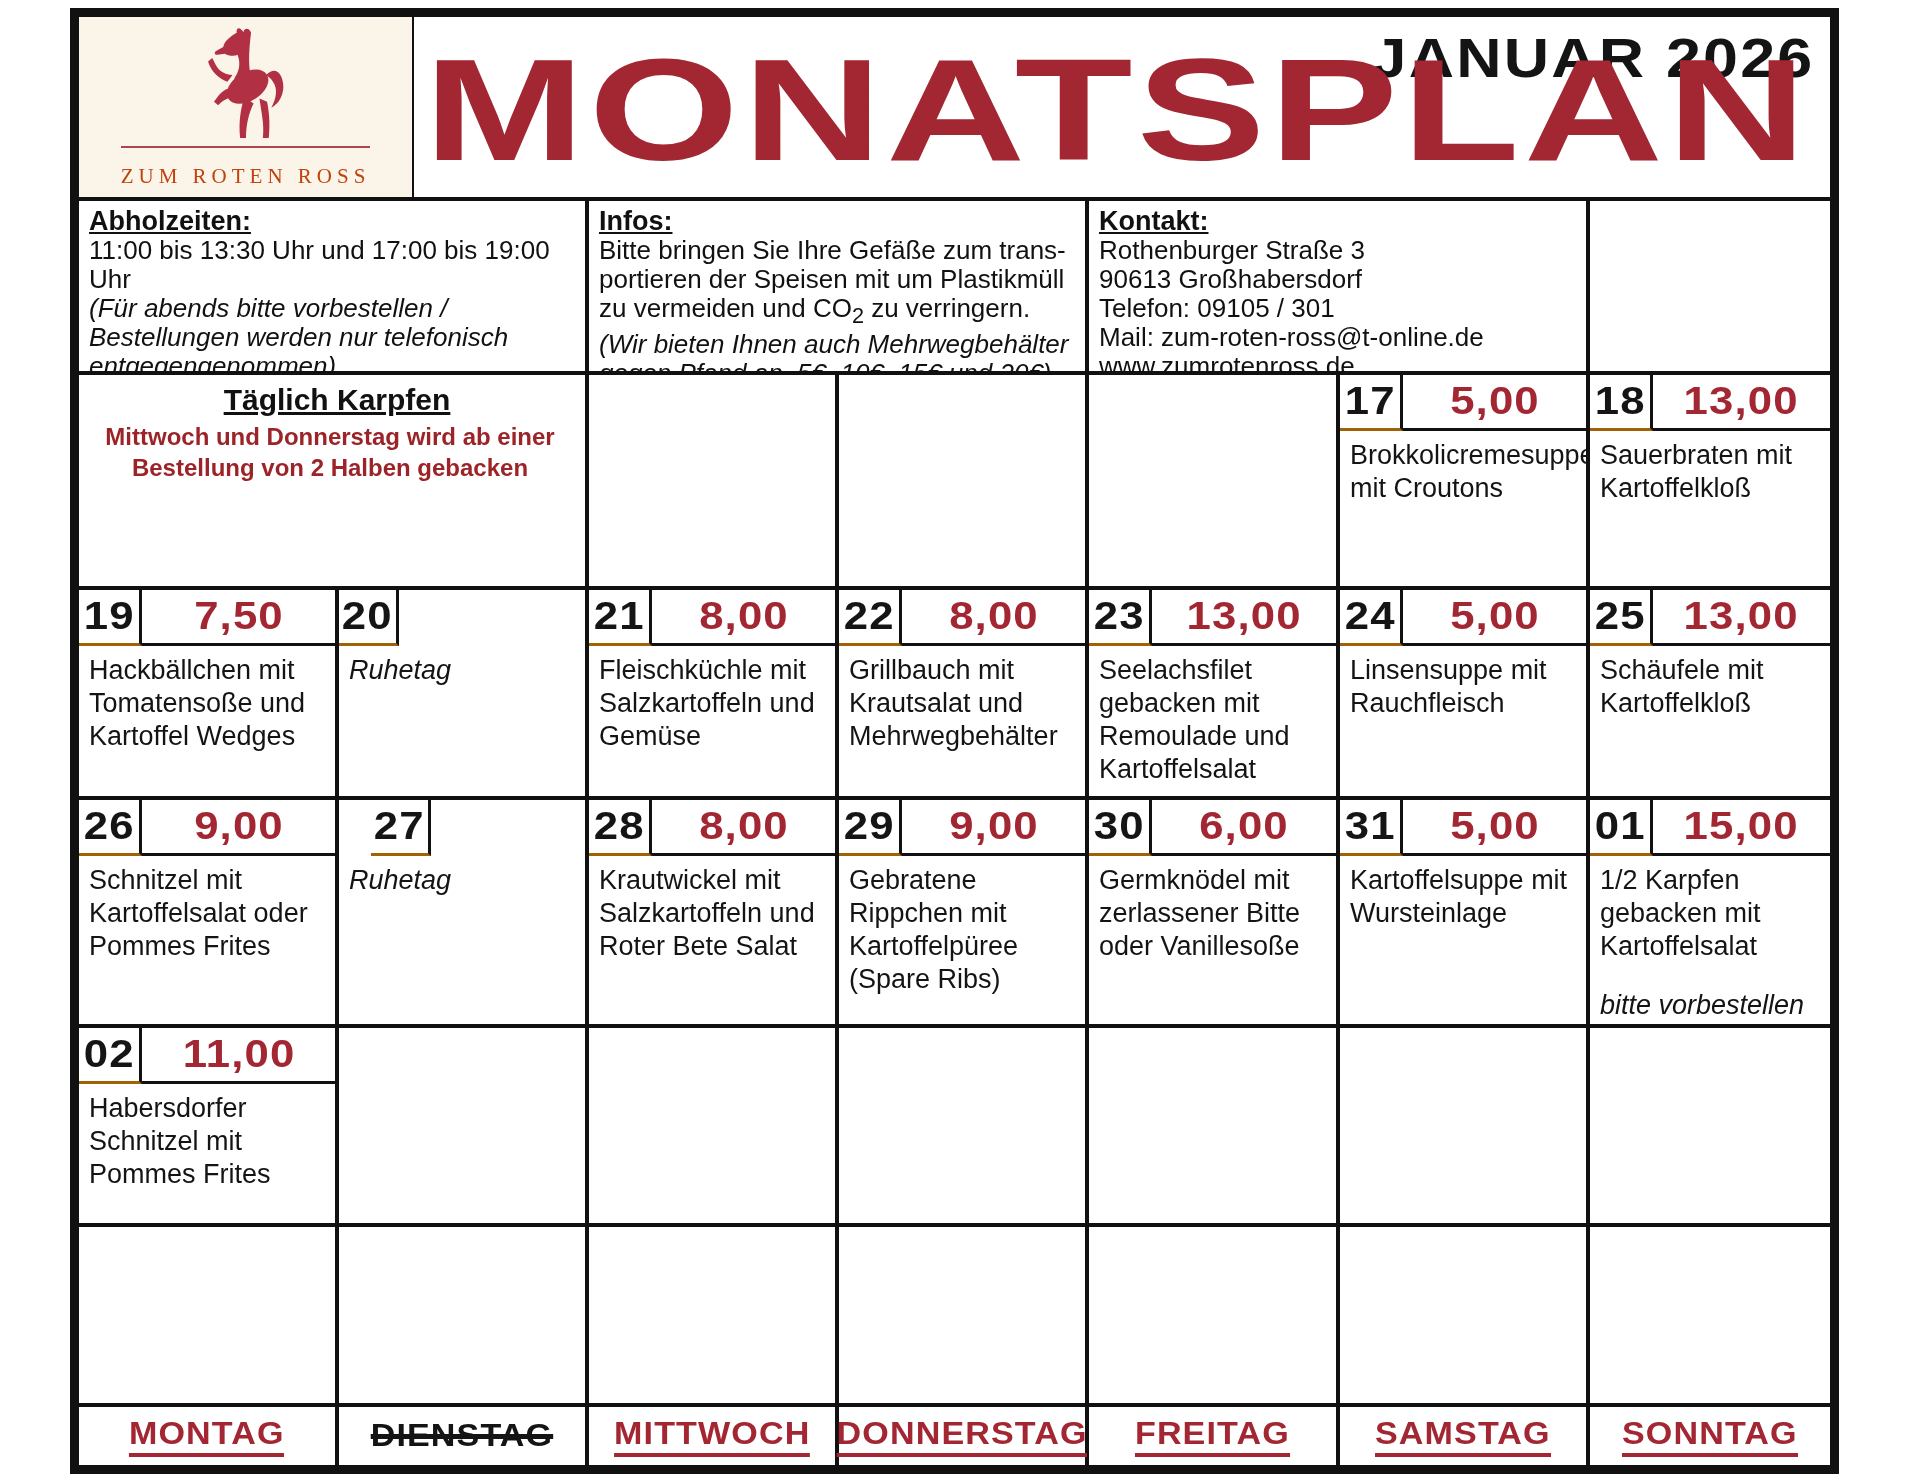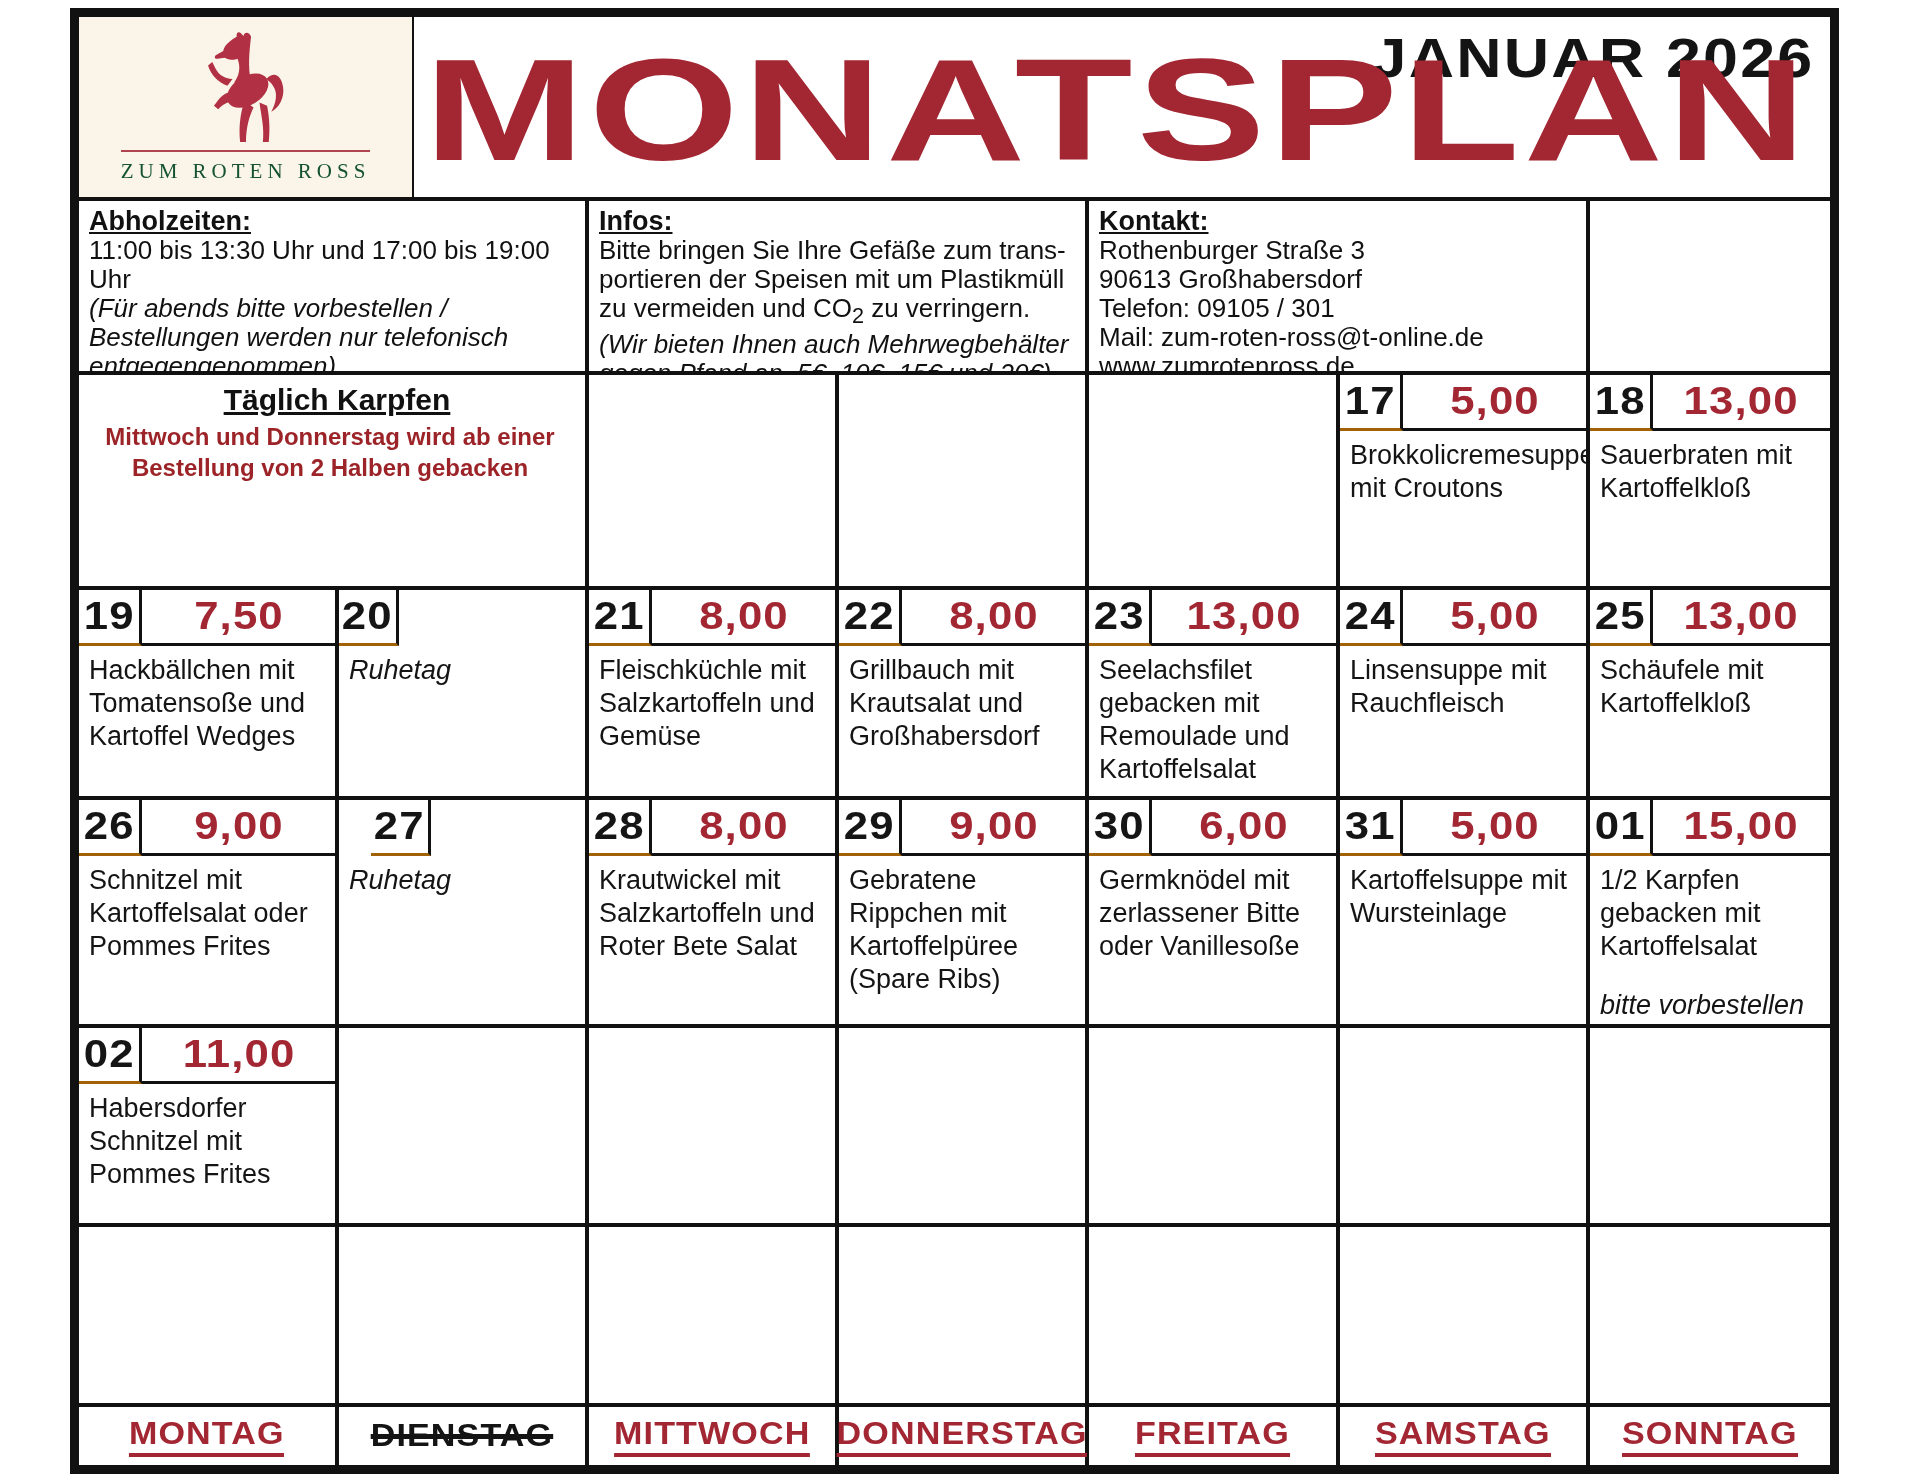--- a/index.html
+++ b/index.html
@@ -4,22 +4,22 @@
 <style>
   html,body{margin:0;padding:0;background:#ffffff;}
   #page{position:relative;width:1920px;height:1484px;background:#ffffff;overflow:hidden;
         font-family:"Liberation Sans",sans-serif;color:#111;}
   #board{position:absolute;left:70px;top:8px;width:1755px;height:1452px;
          border:7px solid #111;background:#fff;}
   .cell{position:absolute;box-sizing:border-box;border:2px solid #111;background:#fff;}
   
   .logo-cell{display:flex;flex-direction:column;align-items:center;justify-content:center;
              background:#faf5e8;}
-  .logo-word{font-family:"Liberation Serif",serif;color:#14532d;font-size:21px;
-             letter-spacing:5px;border-top:2px solid #b0434e;padding-top:7px;margin-top:2px;}
+  .logo-word{font-family:"Liberation Serif",serif;color:#c2410c;font-size:21px;
+             letter-spacing:5px;border-top:2px solid #b0434e;padding-top:16px;margin-top:2px;}
   .title-cell{border-left:none;}
   .monthyear{position:absolute;top:8px;right:16px;font-weight:800;font-size:56px;
              letter-spacing:2px;display:inline-block;transform:scaleX(1.12);
              transform-origin:right top;color:#141414;white-space:nowrap;}
   .biglogo-title{position:absolute;left:10px;bottom:14px;font-weight:800;font-size:145px;
              line-height:1;letter-spacing:3px;color:#a32733;display:inline-block;
              transform:scaleX(1.33);transform-origin:left bottom;white-space:nowrap;}
   
   .info-body{padding:6px 10px 0 10px;font-size:26px;line-height:29px;}
   .info-h{font-weight:bold;text-decoration:underline;font-size:27px;}
@@ -168,21 +168,21 @@
 
     <div class="cell" style="left:760px;top:573px;width:250px;height:210px;">
       <div class="band">
           <div class="daybox">
             <span class="num">22</span>
           </div>
       <div class="pricebox">
             <span class="price">8,00</span>
           </div>
         </div>
-      <div class="dish">Grillbauch mit Krautsalat und Großhabersdorf</div>
+      <div class="dish">Grillbauch mit Krautsalat und Mehrwegbehälter</div>
     </div>
 
     <div class="cell" style="left:1010px;top:573px;width:251px;height:210px;">
       <div class="band">
           <div class="daybox">
             <span class="num">23</span>
           </div>
       <div class="pricebox">
             <span class="price">13,00</span>
           </div>

